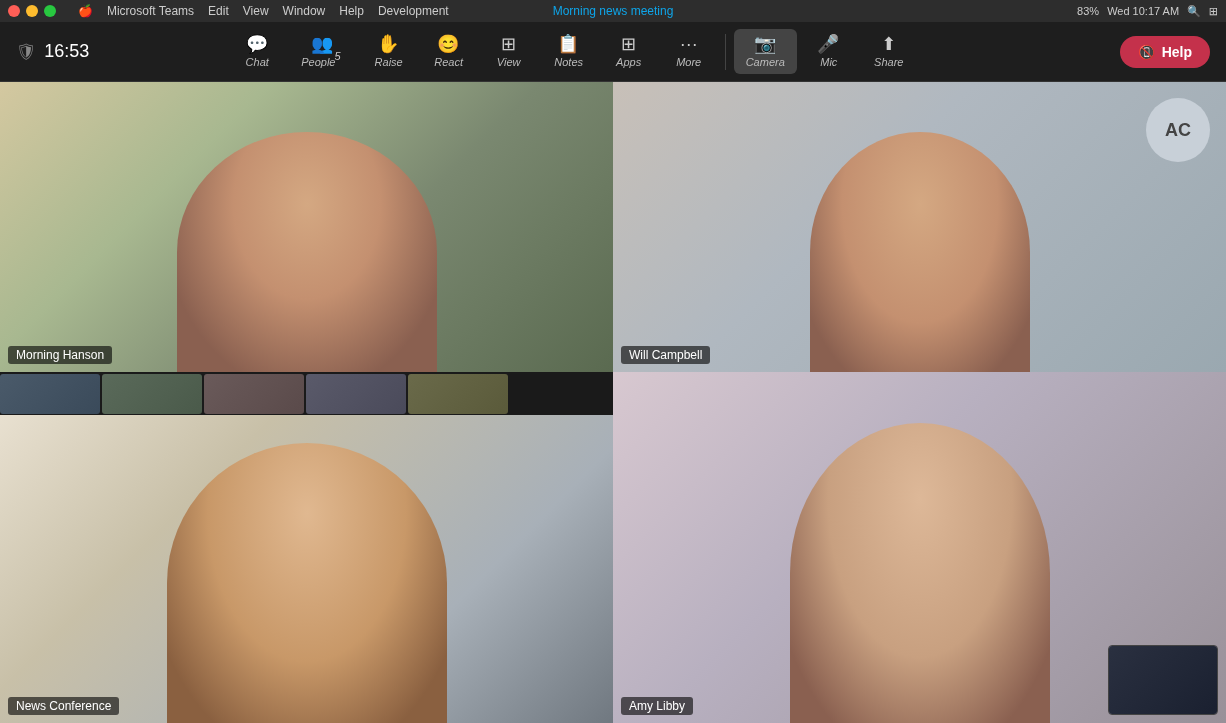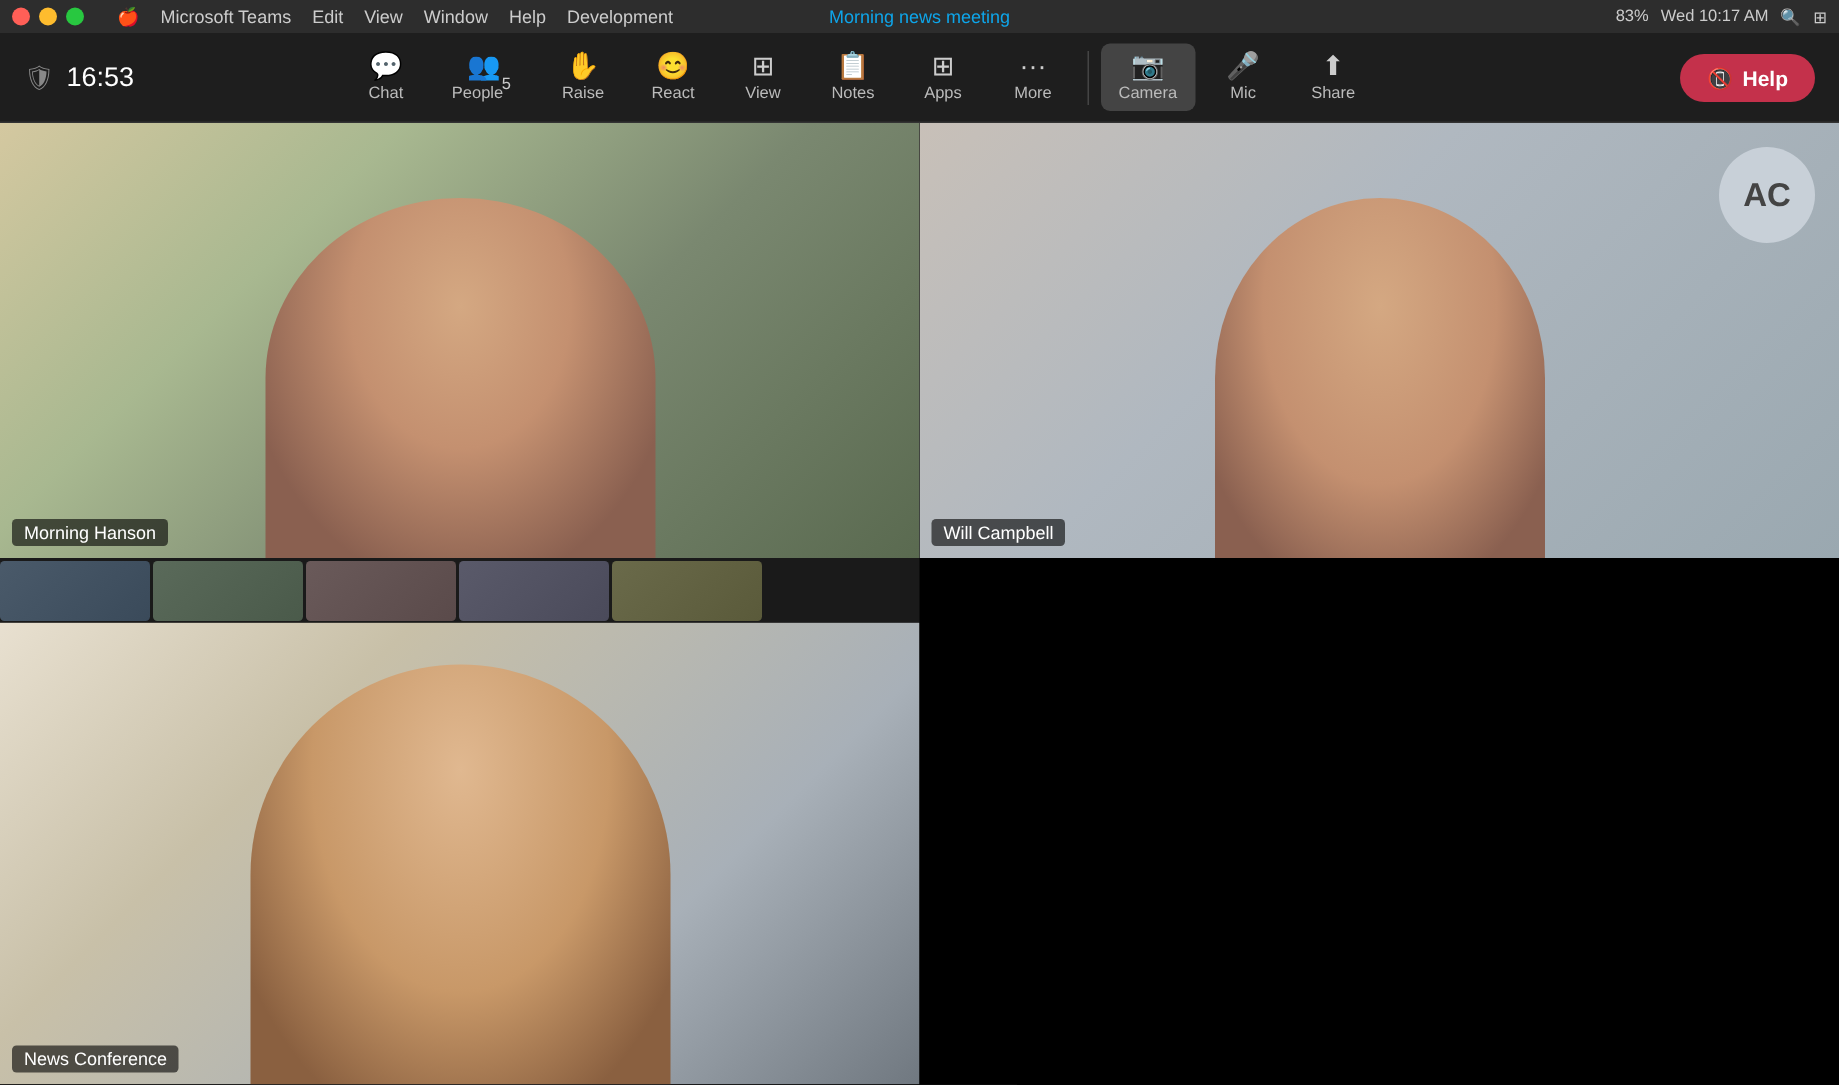--- a/index.html
+++ b/index.html
@@ -102,20 +102,21 @@
       color: #ccc;
       min-width: 56px;
     }
     .toolbar-btn .icon {
       font-size: 18px;
       line-height: 1;
     }
     .toolbar-btn .label {
       font-size: 11px;
       color: #bbb;
+      font-style: italic;
     }
     .toolbar-divider {
       width: 1px;
       height: 36px;
       background: #444;
       margin: 0 4px;
     }
     .toolbar-right {
       display: flex;
       align-items: center;
@@ -212,21 +213,21 @@
       position: absolute;
       top: 16px;
       right: 16px;
       width: 64px;
       height: 64px;
       border-radius: 50%;
       background: #c8d0d8;
       display: flex;
       align-items: center;
       justify-content: center;
-      font-size: 22px;
+      font-size: 18px;
       font-weight: 600;
       color: #444;
     }
 
     
     .bg-merridee {
       width: 100%; height: 100%;
       background: linear-gradient(135deg, #d4c8a0 0%, #a8b890 30%, #7a8870 60%, #5a6a50 100%);
     }
     .person-merridee {
@@ -450,14 +451,22 @@
       <div class="strip-thumb-inner" style="background:linear-gradient(135deg,#6a6a4a,#5a5a3a);"></div>
     </div>
   </div>
 
   <div class="cell-news">
     <div class="bg-news"></div>
     <div class="person-news"></div>
     <div class="participant-name">News Conference</div>
   </div>
 
+  <div class="cell-amy">
+    <div class="bg-amy"></div>
+    <div class="person-amy"></div>
+    <div class="self-view">
+      <div class="self-view-inner"></div>
+    </div>
+    <div class="participant-name">Amy Libby</div>
+  </div>
 
 </div>
 
 </body></html>

